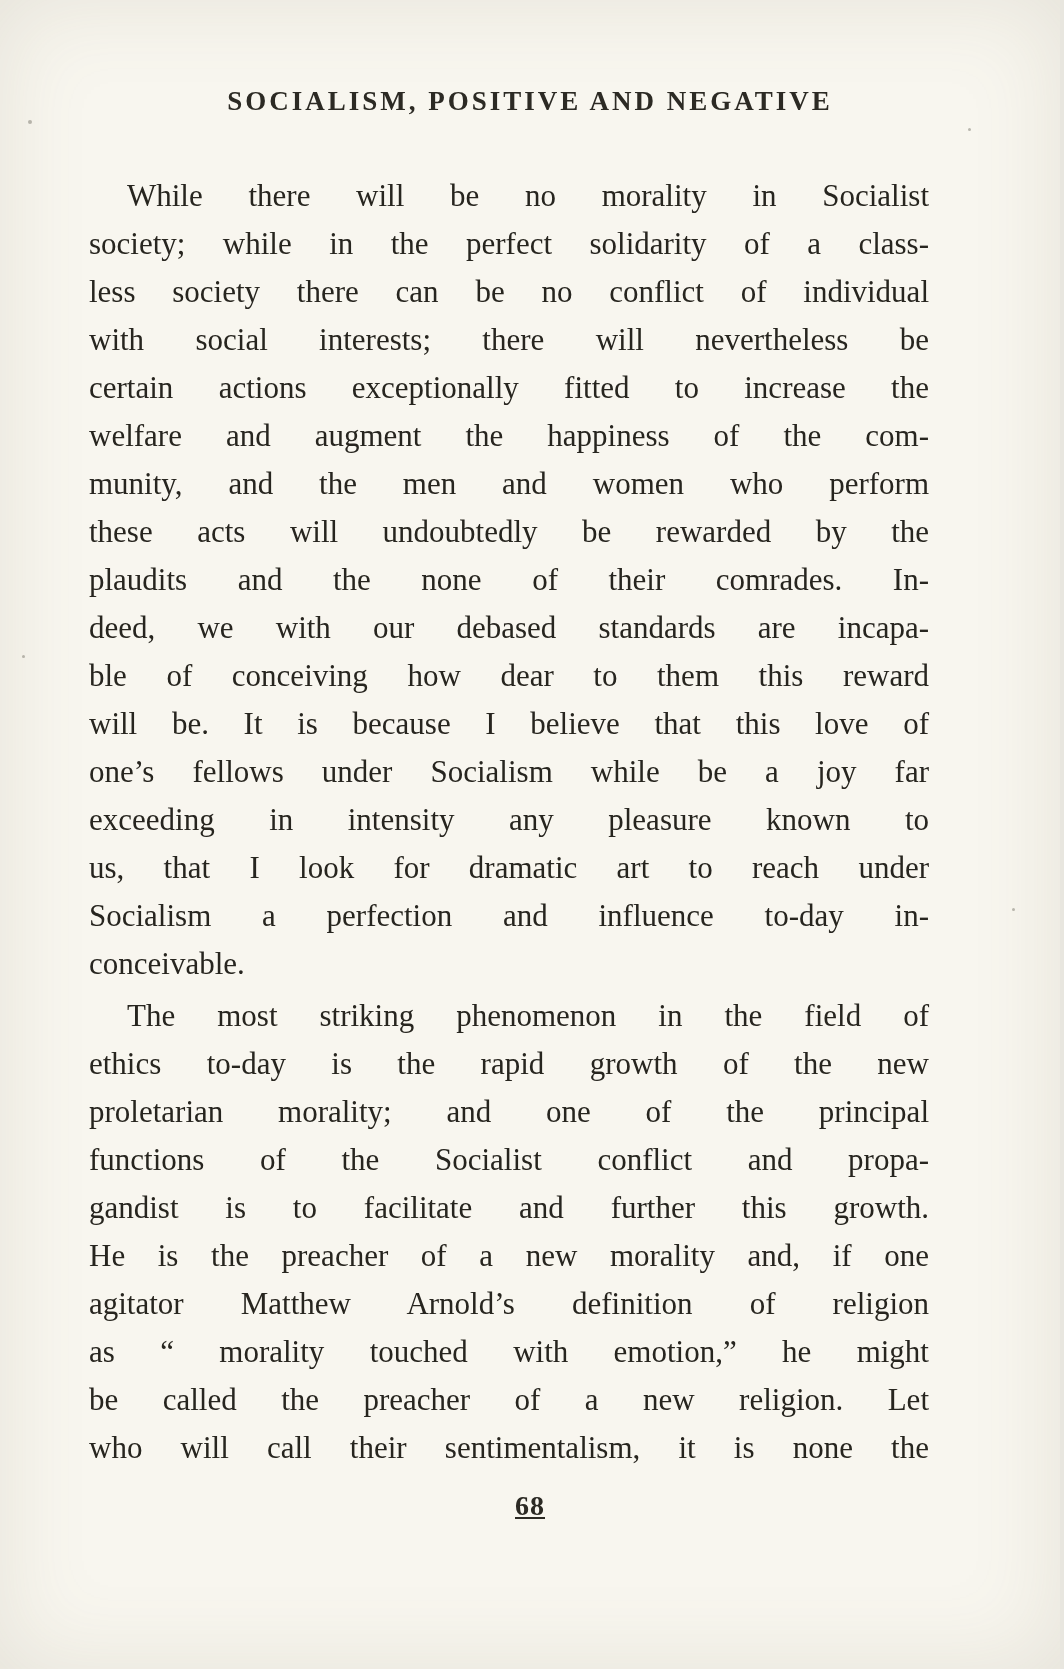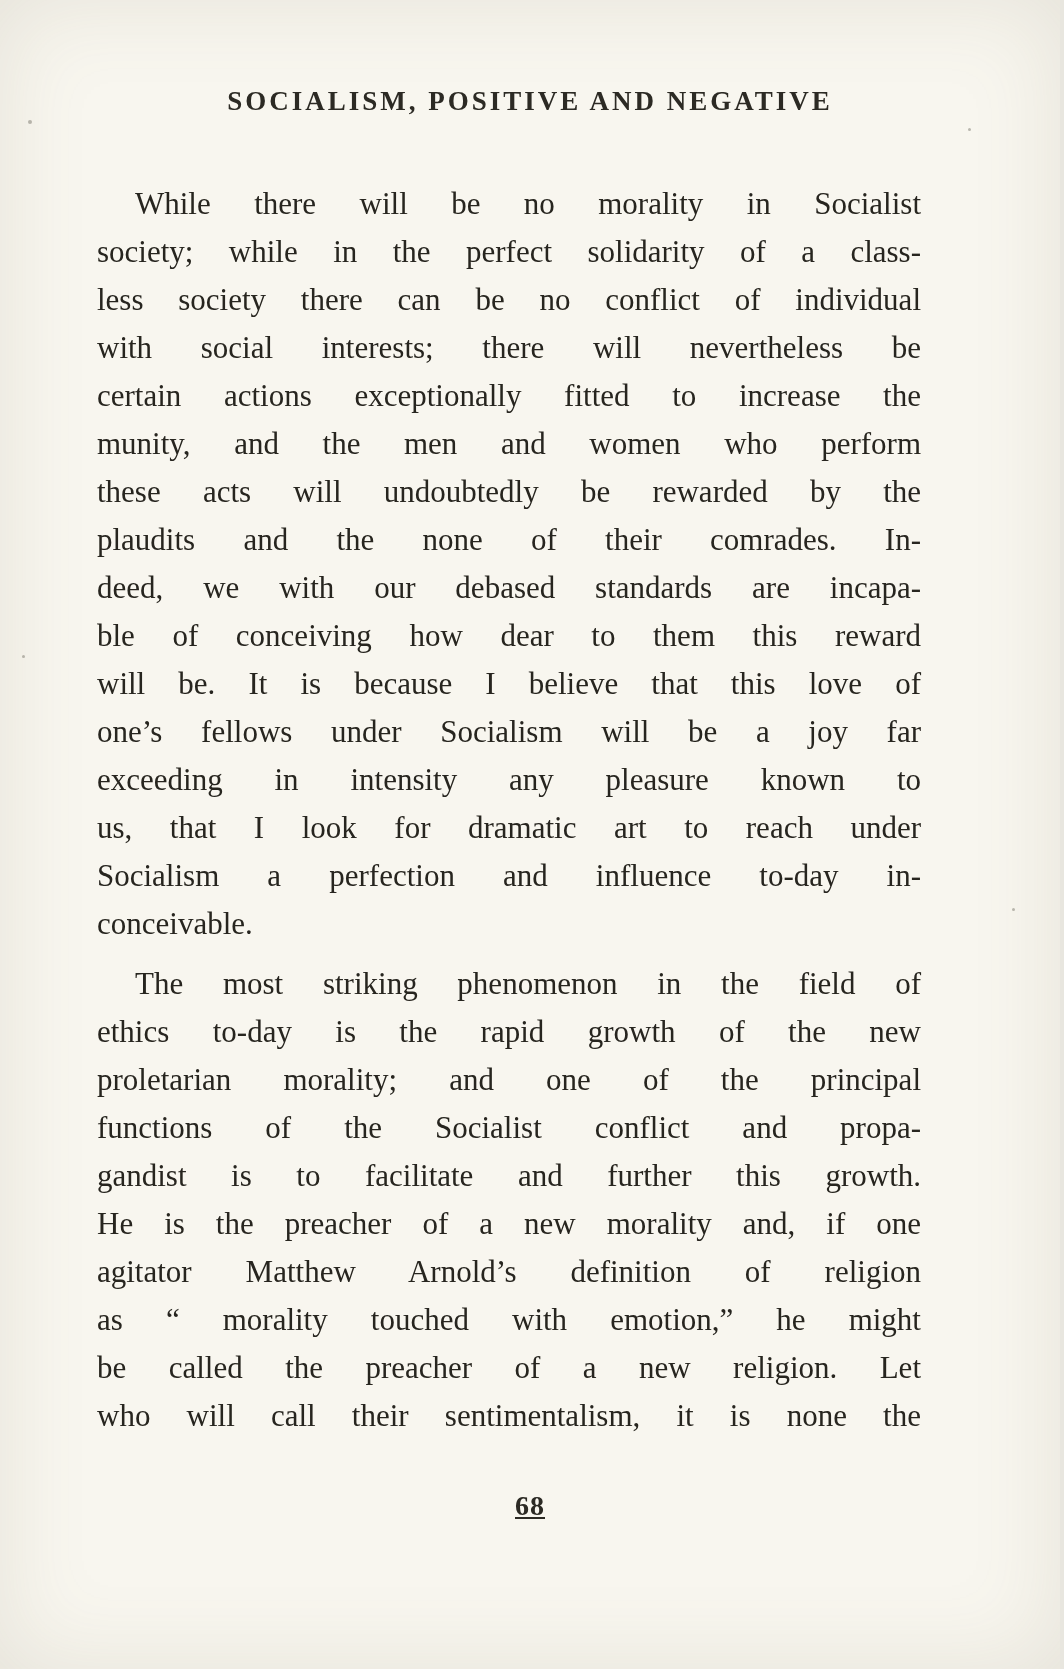--- a/index.html
+++ b/index.html
@@ -35,21 +35,21 @@
   .body-text {
     position: absolute;
     top: 168px;
     left: 85px;
     width: 848px;
     font-size: 31px;
     line-height: 48px;
     color: #27251f;
   }
   .paragraph {
-    margin: 12px;
+    margin: 4px;
   }
   .line {
     text-align: justify;
     text-align-last: justify;
   }
   .line.first {
     text-indent: 38px;
   }
   .line.last {
     text-align-last: left;
@@ -82,27 +82,28 @@
 <div class="page">
   <div class="header">SOCIALISM, POSITIVE AND NEGATIVE</div>
 
   <div class="body-text">
       <div class="paragraph">
         <div class="line first">While there will be no morality in Socialist</div>
         <div class="line">society; while in the perfect solidarity of a class-</div>
         <div class="line">less society there can be no conflict of individual</div>
         <div class="line">with social interests; there will nevertheless be</div>
         <div class="line">certain actions exceptionally fitted to increase the</div>
+        <div class="line">welfare and augment the happiness of the com-</div>
         <div class="line">munity, and the men and women who perform</div>
         <div class="line">these acts will undoubtedly be rewarded by the</div>
         <div class="line">plaudits and the none of their comrades. In-</div>
         <div class="line">deed, we with our debased standards are incapa-</div>
         <div class="line">ble of conceiving how dear to them this reward</div>
         <div class="line">will be. It is because I believe that this love of</div>
-        <div class="line">one’s fellows under Socialism will be a joy far</div>
+        <div class="line">one’s fellows under Socialism while be a joy far</div>
         <div class="line">exceeding in intensity any pleasure known to</div>
         <div class="line">us, that I look for dramatic art to reach under</div>
         <div class="line">Socialism a perfection and influence to-day in-</div>
         <div class="line last">conceivable.</div>
       </div>
       <div class="paragraph">
         <div class="line first">The most striking phenomenon in the field of</div>
         <div class="line">ethics to-day is the rapid growth of the new</div>
         <div class="line">proletarian morality; and one of the principal</div>
         <div class="line">functions of the Socialist conflict and propa-</div>

